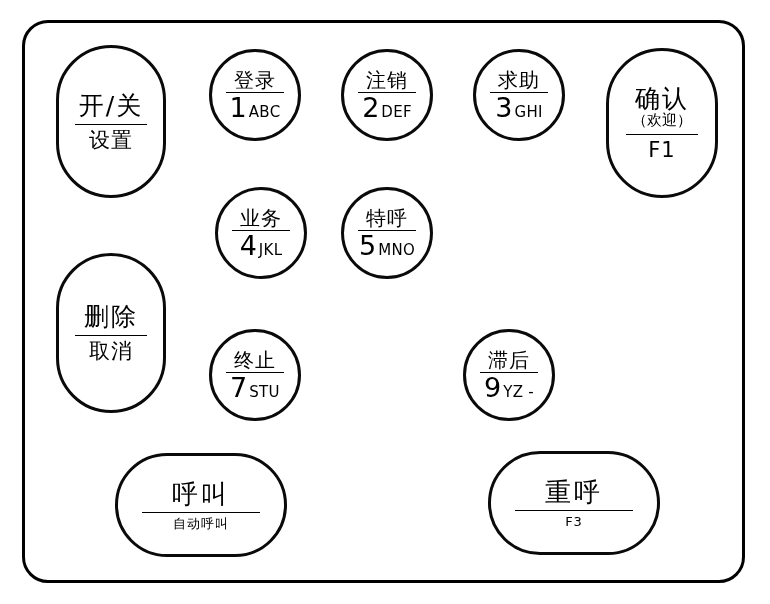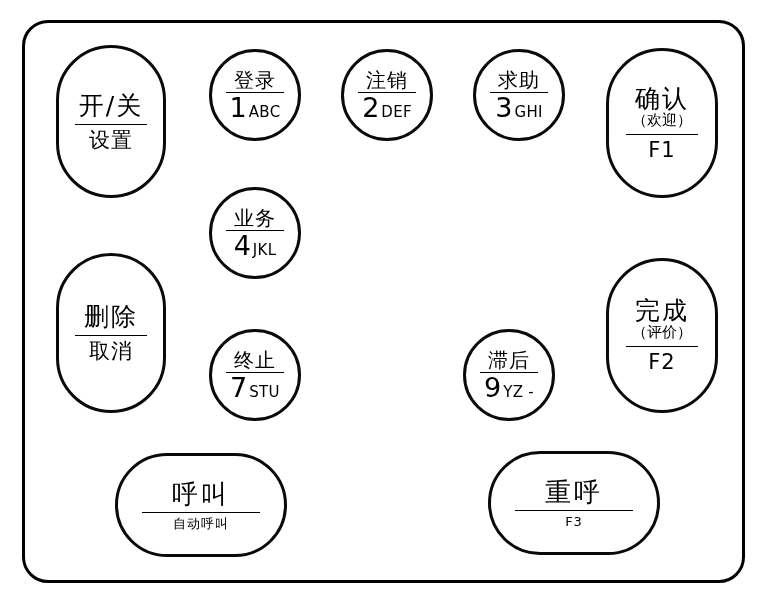--- a/index.html
+++ b/index.html
@@ -134,28 +134,20 @@
 
   <div class="key key-pill key-side" style="left:606px; top:48px; width:112px; height:150px;">
     <div class="key-face">
       <div class="label-top">确认</div>
       <div class="label-paren">（欢迎）</div>
       <div class="rule" style="width:72px;"></div>
       <div class="label-bottom">F1</div>
     </div>
   </div>
 
-  <div class="key key-pill key-side" style="left:606px; top:258px; width:112px; height:155px;">
-    <div class="key-face">
-      <div class="label-top">完成</div>
-      <div class="label-paren">（评价）</div>
-      <div class="rule" style="width:72px;"></div>
-      <div class="label-bottom">F2</div>
-    </div>
-  </div>
 
   <div class="key key-circle key-num" style="left:209px; top:49px; width:92px; height:92px;">
     <div class="key-face">
       <div class="label-top">登录</div>
       <div class="rule" style="width:58px;"></div>
       <div class="label-bottom">
         <span class="digit">1</span>
         <span class="letters">ABC</span>
       </div>
     </div>
@@ -176,31 +168,41 @@
     <div class="key-face">
       <div class="label-top">求助</div>
       <div class="rule" style="width:58px;"></div>
       <div class="label-bottom">
         <span class="digit">3</span>
         <span class="letters">GHI</span>
       </div>
     </div>
   </div>
 
-  <div class="key key-circle key-num" style="left:209px; top:187px; width:92px; height:92px;">
+  <div class="key key-circle key-num" style="left:215px; top:187px; width:92px; height:92px;">
     <div class="key-face">
       <div class="label-top">业务</div>
       <div class="rule" style="width:58px;"></div>
       <div class="label-bottom">
         <span class="digit">4</span>
         <span class="letters">JKL</span>
       </div>
     </div>
   </div>
 
+  <div class="key key-circle key-num" style="left:341px; top:187px; width:92px; height:92px;">
+    <div class="key-face">
+      <div class="label-top">特呼</div>
+      <div class="rule" style="width:58px;"></div>
+      <div class="label-bottom">
+        <span class="digit">5</span>
+        <span class="letters">MNO</span>
+      </div>
+    </div>
+  </div>
 
 
   <div class="key key-circle key-num" style="left:209px; top:329px; width:92px; height:92px;">
     <div class="key-face">
       <div class="label-top">终止</div>
       <div class="rule" style="width:58px;"></div>
       <div class="label-bottom">
         <span class="digit">7</span>
         <span class="letters">STU</span>
       </div>

